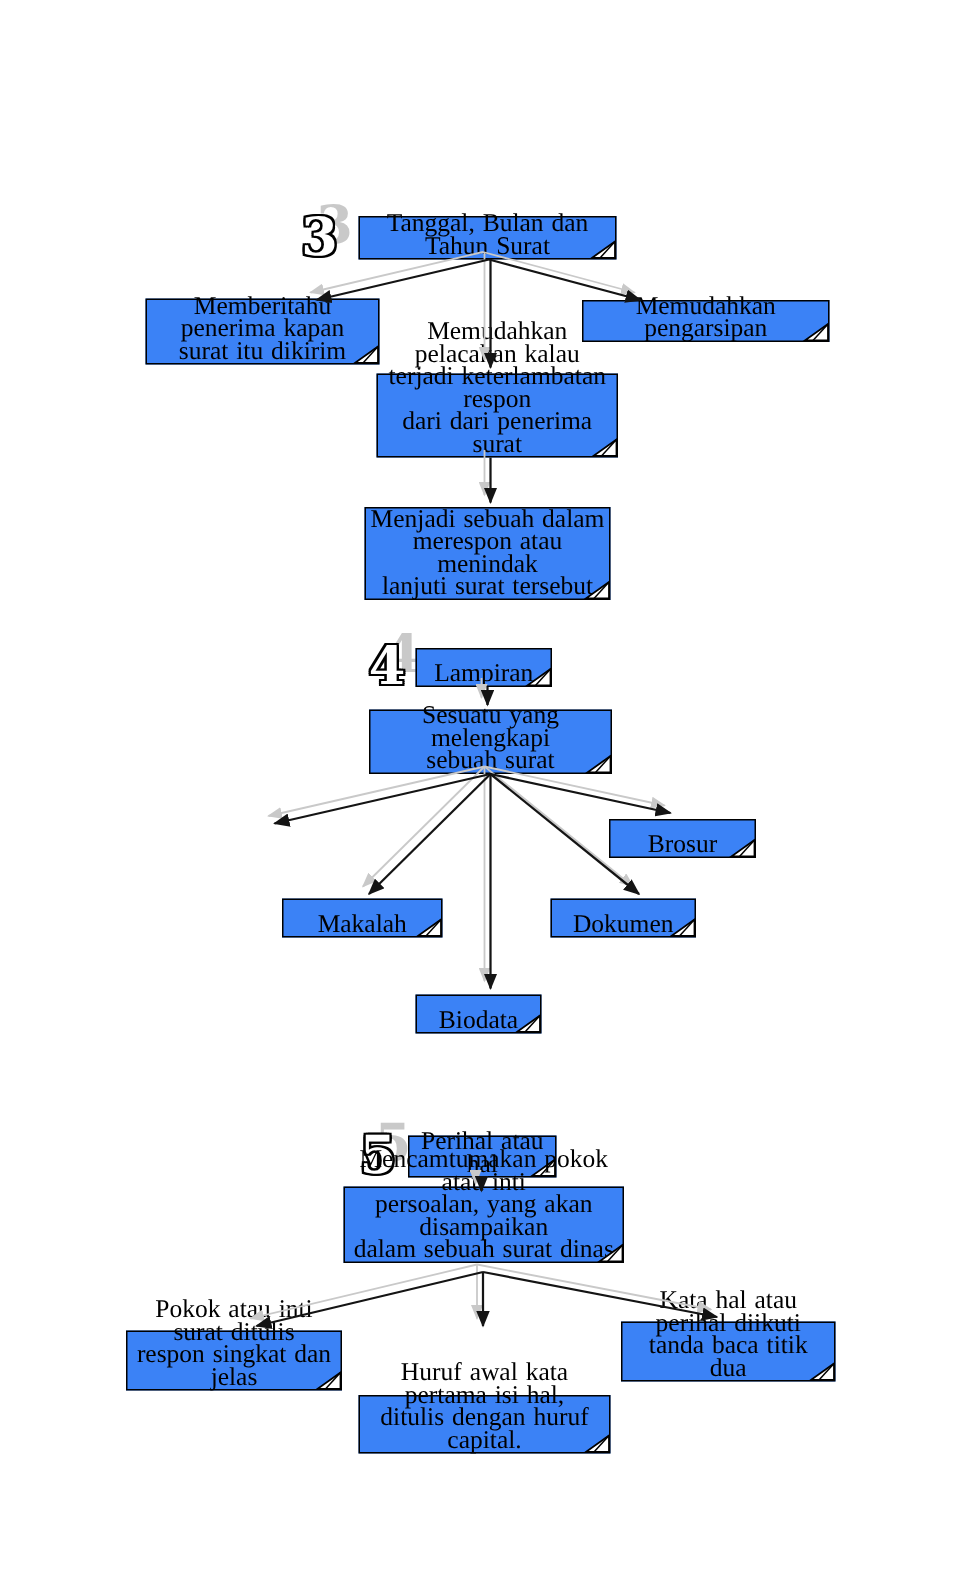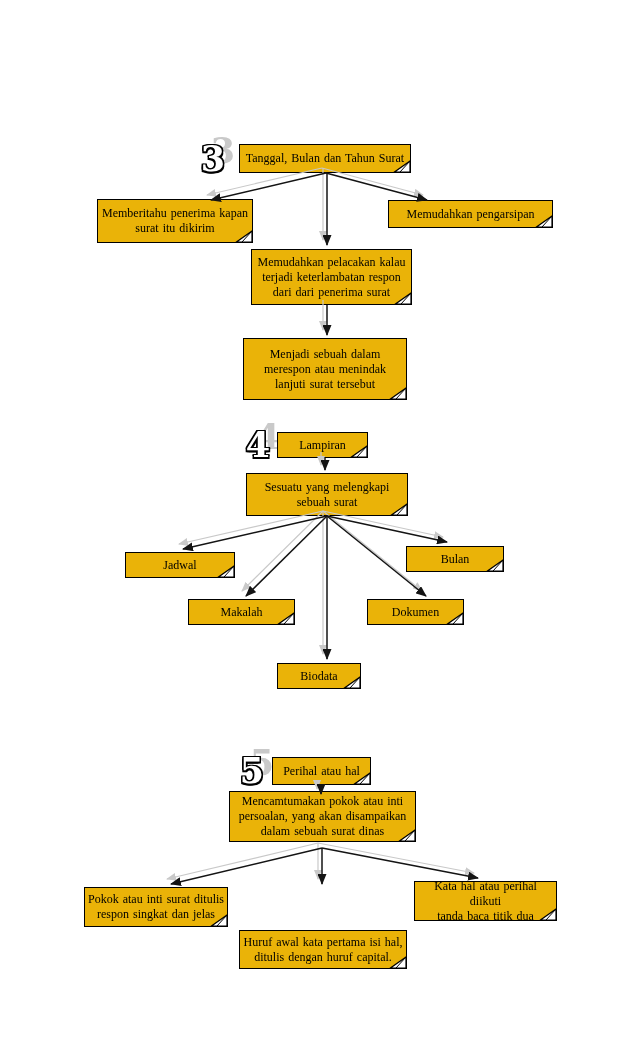--- a/index.html
+++ b/index.html
@@ -7,25 +7,25 @@
     position:relative;
     width:638px;height:1051px;
     background:#ffffff;
     overflow:hidden;
     font-family:"Liberation Serif","DejaVu Serif",serif;
   }
   
   .note{
     position:absolute;
     box-sizing:border-box;
-    background:#eab308;
+    background:#3b82f6;
     border:1.3px solid #000000;
-    display:flex;align-items:center;justify-content:center;
+    display:flex;align-items:flex-end;justify-content:center;
     text-align:center;
-    font-size:12px;line-height:15px;color:#000;
+    font-size:17px;line-height:15px;color:#000;
     word-spacing:1px;
     padding:1px 3px;
   }
   .note::before{
     content:"";
     position:absolute;
     left:-9px;top:-8px;
     width:100%;height:100%;
     background:#b4b4b4;
     z-index:-1;
@@ -120,27 +120,20 @@
       </svg>
   </div>
   <div class="note" style="left:246px;top:473px;width:162px;height:43px">
     <span class="note-text">Sesuatu yang melengkapi
 sebuah surat</span>
     <svg class="fold" width="19" height="13" viewBox="0 0 19 13">
         <path d="M18,1 L2.5,12 L18,12 Z" fill="#ffffff" stroke="#000" stroke-width="1.2"></path>
         <path d="M18,1 L8,12" stroke="#000" stroke-width="1" fill="none"></path>
       </svg>
   </div>
-  <div class="note" style="left:125px;top:552px;width:110px;height:26px">
-    <span class="note-text">Jadwal</span>
-    <svg class="fold" width="19" height="13" viewBox="0 0 19 13">
-        <path d="M18,1 L2.5,12 L18,12 Z" fill="#ffffff" stroke="#000" stroke-width="1.2"></path>
-        <path d="M18,1 L8,12" stroke="#000" stroke-width="1" fill="none"></path>
-      </svg>
-  </div>
   <div class="note" style="left:188px;top:599px;width:107px;height:26px">
     <span class="note-text">Makalah</span>
     <svg class="fold" width="19" height="13" viewBox="0 0 19 13">
         <path d="M18,1 L2.5,12 L18,12 Z" fill="#ffffff" stroke="#000" stroke-width="1.2"></path>
         <path d="M18,1 L8,12" stroke="#000" stroke-width="1" fill="none"></path>
       </svg>
   </div>
   <div class="note" style="left:277px;top:663px;width:84px;height:26px">
     <span class="note-text">Biodata</span>
     <svg class="fold" width="19" height="13" viewBox="0 0 19 13">
@@ -149,21 +142,21 @@
       </svg>
   </div>
   <div class="note" style="left:367px;top:599px;width:97px;height:26px">
     <span class="note-text">Dokumen</span>
     <svg class="fold" width="19" height="13" viewBox="0 0 19 13">
         <path d="M18,1 L2.5,12 L18,12 Z" fill="#ffffff" stroke="#000" stroke-width="1.2"></path>
         <path d="M18,1 L8,12" stroke="#000" stroke-width="1" fill="none"></path>
       </svg>
   </div>
   <div class="note" style="left:406px;top:546px;width:98px;height:26px">
-    <span class="note-text">Bulan</span>
+    <span class="note-text">Brosur</span>
     <svg class="fold" width="19" height="13" viewBox="0 0 19 13">
         <path d="M18,1 L2.5,12 L18,12 Z" fill="#ffffff" stroke="#000" stroke-width="1.2"></path>
         <path d="M18,1 L8,12" stroke="#000" stroke-width="1" fill="none"></path>
       </svg>
   </div>
 
   <div class="note" style="left:272px;top:757px;width:99px;height:28px">
     <span class="note-text">Perihal atau hal</span>
     <svg class="fold" width="19" height="13" viewBox="0 0 19 13">
         <path d="M18,1 L2.5,12 L18,12 Z" fill="#ffffff" stroke="#000" stroke-width="1.2"></path>

